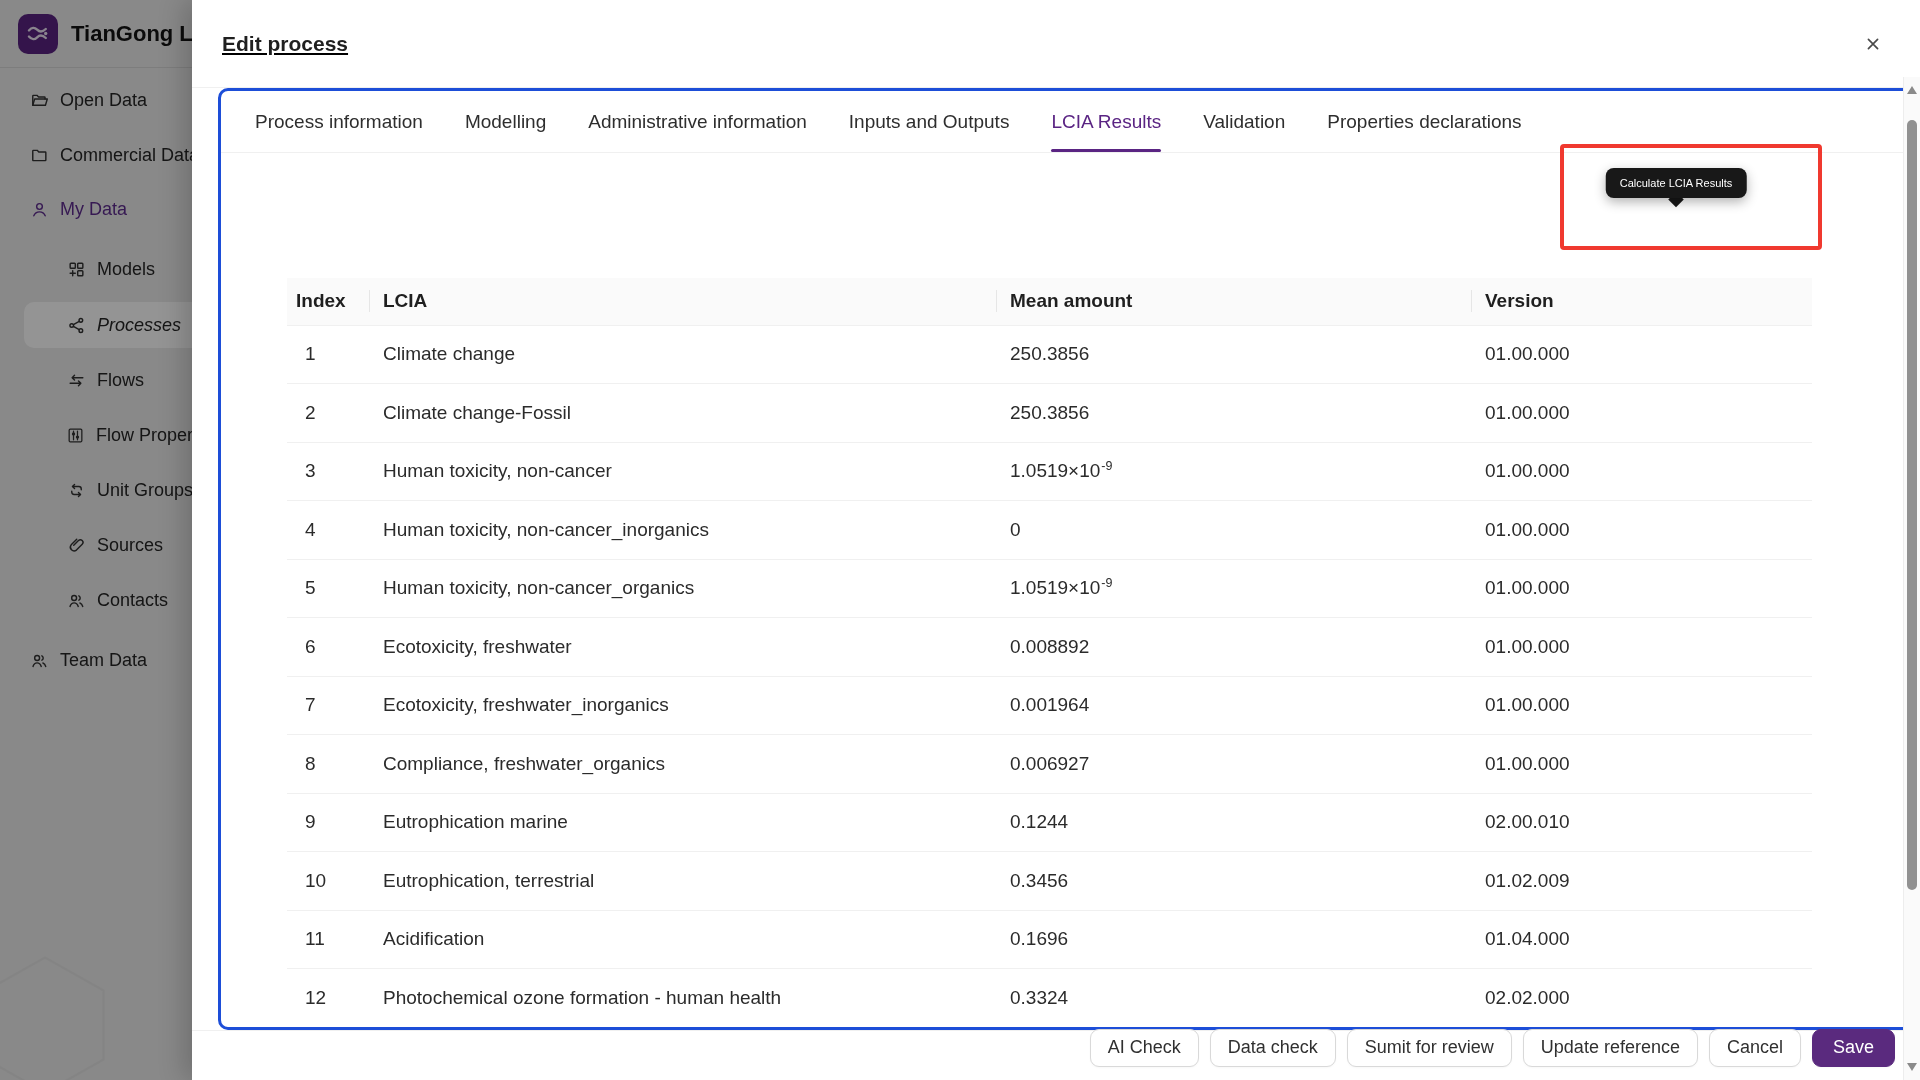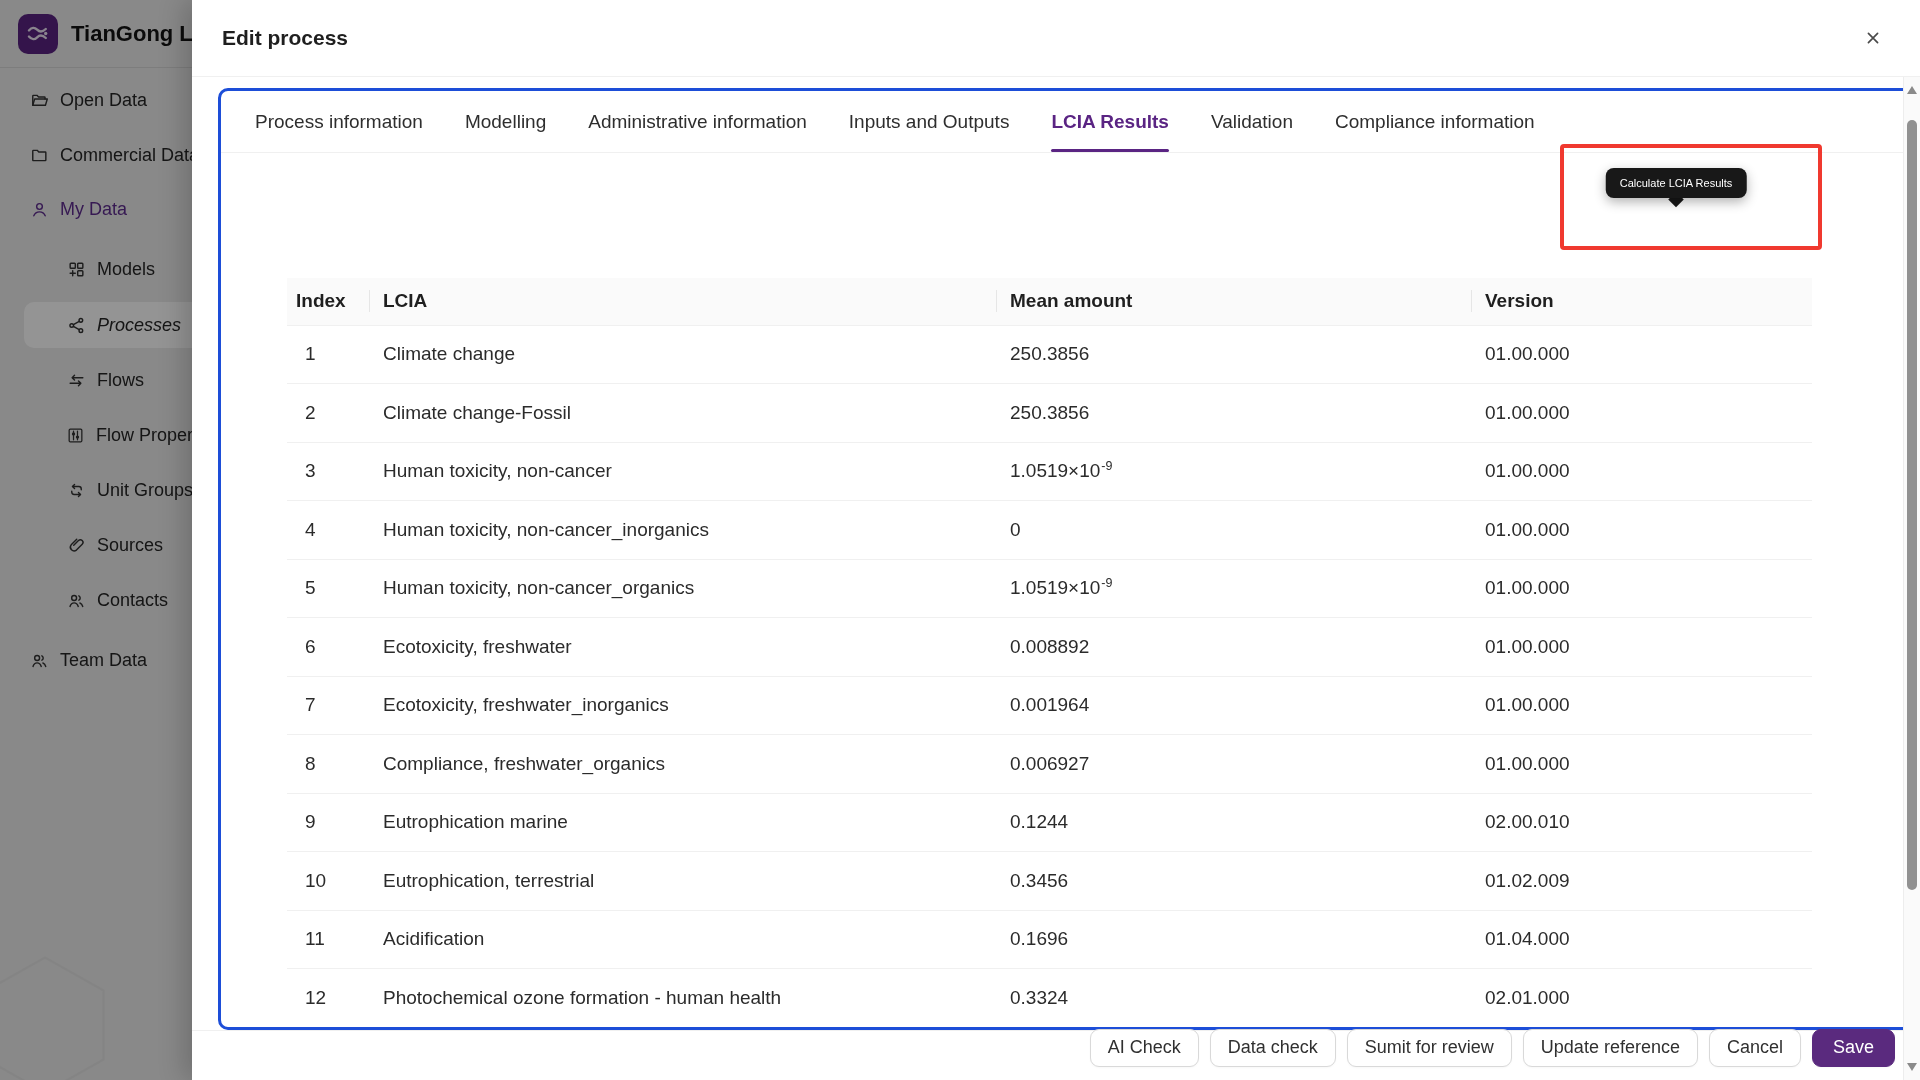--- a/index.html
+++ b/index.html
@@ -23,32 +23,32 @@
   .side-item.selected::before{content:"";position:absolute;left:24px;right:-6px;top:0;bottom:0;
              background:#ffffff;border-radius:10px;z-index:0;}
   .side-item>*{position:relative;z-index:1;}
   .hexdeco{position:absolute;opacity:.5;}
 
   .mask{position:absolute;left:0;top:0;width:192px;height:1080px;background:rgba(0,0,0,0.42);z-index:10;}
 
   
   .drawer{position:absolute;left:192px;top:0;width:1728px;height:1080px;background:#fff;z-index:20;
           box-shadow:-9px 0 24px rgba(0,0,0,0.18);}
-  .drawer-header{height:77px;border-bottom:1px solid #f0f0f0;display:flex;align-items:center;
-                 padding:0 30px;box-sizing:border-box;position:relative;}
+  .drawer-header{height:88px;border-bottom:1px solid #f0f0f0;display:flex;align-items:center;
+                 padding:0 30px;box-sizing:border-box;position:relative;text-decoration:underline;}
   .drawer-title{font-size:21px;font-weight:700;color:#1f1f1f;}
   .close-btn{position:absolute;right:30px;top:50%;transform:translateY(-50%);width:34px;height:34px;
              display:flex;align-items:center;justify-content:center;color:#4a4a4a;cursor:pointer;border-radius:6px;}
 
   .card{position:absolute;left:26px;top:88px;width:1902px;height:942px;border:3px solid #1d4ed8;
         border-radius:10px;background:#fff;box-sizing:border-box;overflow:hidden;}
   .tabs-row{height:62px;display:flex;align-items:stretch;gap:42px;padding:0 34px;
             border-bottom:1px solid #f0f0f0;box-sizing:border-box;}
   .tab{position:relative;display:flex;align-items:center;font-size:19px;color:#2e2e2e;cursor:pointer;white-space:nowrap;}
-  .tab.active{color:var(--accent);font-weight:700;}
+  .tab.active{color:var(--accent);font-weight:400;}
   .tab.active::after{content:"";position:absolute;left:0;right:0;bottom:0;height:3px;
                      background:var(--accent);border-radius:2px;}
 
   .icons-row{position:absolute;top:124px;right:62px;display:flex;gap:16px;align-items:center;}
   .tbicon{width:26px;height:26px;display:flex;align-items:center;justify-content:center;color:#3f3f3f;cursor:pointer;}
   .tbicon.accent{color:var(--calc);}
 
   
   .table-wrap{position:absolute;left:66px;top:187px;width:1525px;}
   table{border-collapse:collapse;width:1525px;table-layout:fixed;font-size:19px;color:#2b2b2b;}
@@ -247,21 +247,21 @@
           <div class="tab">
             <span>Inputs and Outputs</span>
           </div>
           <div class="tab active">
             <span>LCIA Results</span>
           </div>
           <div class="tab">
             <span>Validation</span>
           </div>
           <div class="tab">
-            <span>Compliance information</span>
+            <span>Properties declarations</span>
           </div>
         </div>
       <div class="icons-row" id="icons-row">
           <span class="tbicon accent">
             <span style="display: flex;">
               <svg width="24" height="24" viewBox="0 0 24 24" fill="none" stroke="currentColor" stroke-width="1.6" stroke-linecap="round" stroke-linejoin="round">
                 <rect x="4.2" y="4.2" width="15.6" height="15.6" rx="2.2"></rect>
                 <path d="M7.6 8.8h3.4M9.3 7.1v3.4M14 8.8h3.2"></path>
                 <path d="M7.9 13.9l2.8 2.8M10.7 13.9l-2.8 2.8M14 14.3h3.2M14 16.5h3.2"></path>
               </svg>
@@ -373,21 +373,21 @@
               <tr>
                 <td class="col-index">11</td>
                 <td>Acidification</td>
                 <td><span>0.1696</span><span class="sup"></span></td>
                 <td>01.04.000</td>
               </tr>
               <tr>
                 <td class="col-index">12</td>
                 <td>Photochemical ozone formation - human health</td>
                 <td><span>0.3324</span><span class="sup"></span></td>
-                <td>02.01.000</td>
+                <td>02.02.000</td>
               </tr>
             </tbody>
         </table>
       </div>
     </div>
 
     <div class="footer" id="footer-row">
         <button class="btn">AI Check</button>
         <button class="btn">Data check</button>
         <button class="btn">Sumit for review</button>

